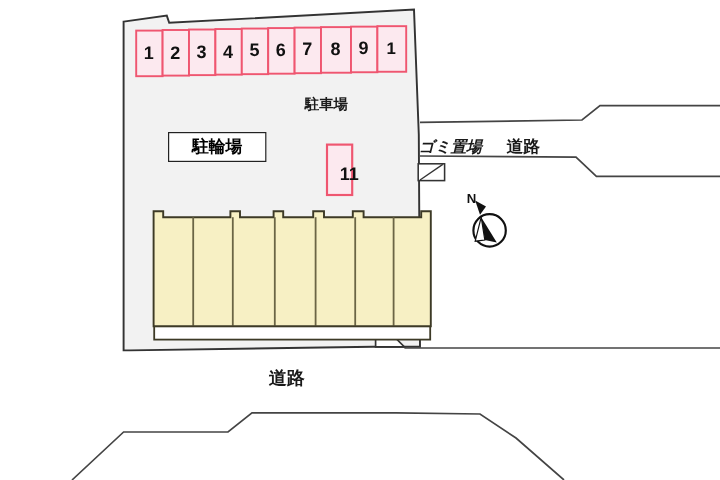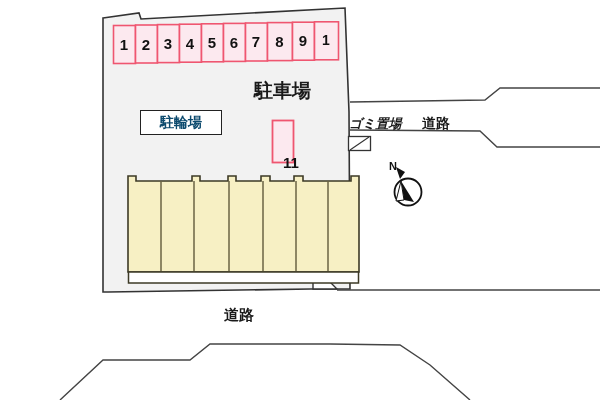--- a/index.html
+++ b/index.html
@@ -35,35 +35,35 @@
     font-weight: bold;
     font-size: 15px;
     line-height: 1;
     text-align: center;
     white-space: nowrap;
   }
   .jp {
     font-family: "DejaVu Sans", sans-serif;
   }
   #label-parking {
-    font-size: 19px;
+    font-size: 12px;
   }
   #label-bicycle-box {
     position: absolute;
     background: #ffffff;
     border: 1.5px solid #222222;
     box-sizing: border-box;
     display: flex;
     align-items: center;
     justify-content: center;
   }
   #label-bicycle-box span {
     font-size: 14px;
     font-weight: bold;
-    color: #0c4a6e;
+    color: #000000;
   }
   #label-trash {
     font-size: 13px;
     font-style: italic;
   }
   #label-road-right {
     font-size: 14px;
   }
   #label-road-bottom {
     font-size: 15px;
@@ -180,21 +180,21 @@
   <div class="stall-num" style="left:135px; top:37px; width:22px;">2</div>
   <div class="stall-num" style="left:157px; top:36px; width:22px;">3</div>
   <div class="stall-num" style="left:179px; top:36px; width:22px;">4</div>
   <div class="stall-num" style="left:201px; top:35px; width:22px;">5</div>
   <div class="stall-num" style="left:223px; top:35px; width:22px;">6</div>
   <div class="stall-num" style="left:245px; top:34px; width:22px;">7</div>
   <div class="stall-num" style="left:267px; top:34px; width:25px;">8</div>
   <div class="stall-num" style="left:292px; top:33px; width:22px;">9</div>
   <div class="stall-num" style="left:314px; top:33px; width:24px; font-size:14px;">1</div>
 
-  <div class="stall-num" style="left:272px; top:155px; width:38px;text-align:center;">11</div>
+  <div class="stall-num" style="left:272px; top:138px; width:38px;text-align:center;">11</div>
 
   <div class="lbl jp" id="label-parking" style="left:254px; top:81px;">駐車場</div>
 
   <div id="label-bicycle-box" style="left:140px; top:110px; width:82px; height:25px;">
     <span class="jp">駐輪場</span>
   </div>
 
   <div class="lbl jp" id="label-trash" style="left:349px; top:117px;">ゴミ置場</div>
 
   <div class="lbl jp" id="label-road-right" style="left:422px; top:116px;">道路</div>

